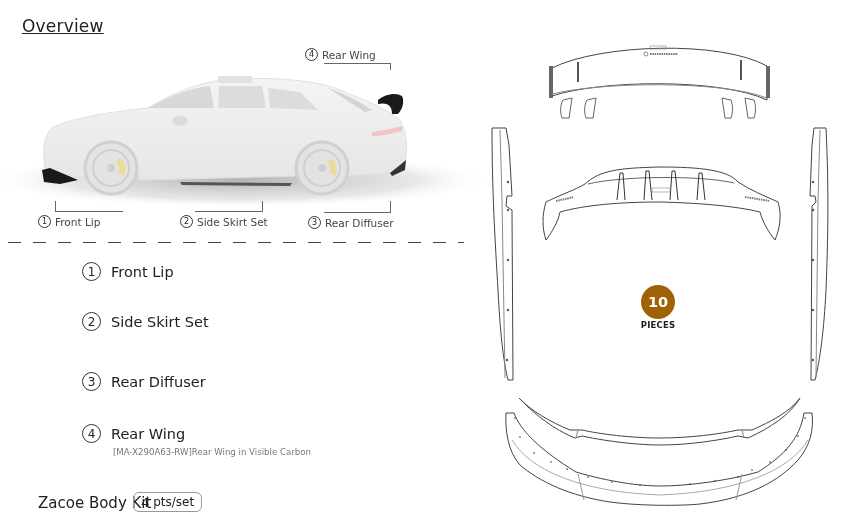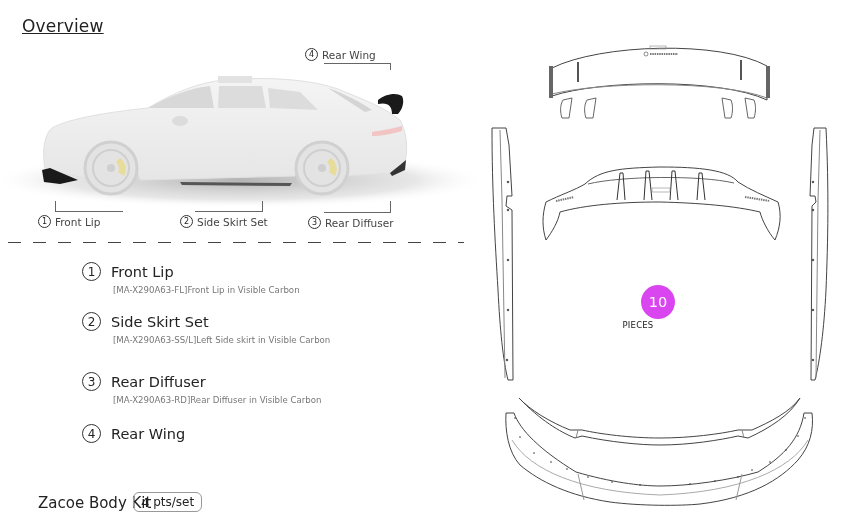--- a/index.html
+++ b/index.html
@@ -34,24 +34,24 @@
   .kit-label { left: 38px; top: 494px; font-size: 15px; color: #222; }
   .kit-badge {
     left: 133px; top: 492px; width: 69px; height: 20px; box-sizing: border-box;
     border: 1px solid #999; border-radius: 6px;
     display: flex; align-items: center; justify-content: center; gap: 4px;
     font-size: 13px; color: #222;
   }
   .kit-badge .unit { font-size: 12px; }
   .pieces-circle {
     left: 641px; top: 285px; width: 34px; height: 34px; border-radius: 50%;
-    background: #d946ef; color: #fff; font-weight: normal; font-size: 14.5px;
+    background: #a16207; color: #fff; font-weight: bold; font-size: 14.5px;
     display: flex; align-items: center; justify-content: center;
   }
-  .pieces-label { left: 606px; top: 320px; width: 64px; text-align: center; font-size: 8.5px; font-weight: normal; color: #222; letter-spacing: 0.2px; }
+  .pieces-label { left: 626px; top: 320px; width: 64px; text-align: center; font-size: 8.5px; font-weight: bold; color: #222; letter-spacing: 0.2px; }
   svg { position: absolute; overflow: visible; }
 </style>
 </head>
 <body>
 
 <div class="abs title">Overview</div>
 
 <svg style="left:0;top:0" width="470" height="240" viewBox="0 0 470 240">
   <defs>
     <radialGradient id="shadow" cx="50%" cy="50%" r="50%">
@@ -119,49 +119,45 @@
   <span>Rear Diffuser</span>
 </div>
 
 <div class="abs dashline"></div>
 
 <div class="abs item" style="top:262px;">
   <div class="item-head">
     <span class="bignum">1</span>
     <span class="item-title">Front Lip</span>
   </div>
-  <div class="item-desc">
-    <div>[MA-X290A63-FL]Front Lip in Visible Carbon</div>
-  </div>
 </div>
 
 <div class="abs item" style="top:312px;">
   <div class="item-head">
     <span class="bignum">2</span>
     <span class="item-title">Side Skirt Set</span>
   </div>
   <div class="item-desc">
-    <div>[MA-X290A63-SS/L]Left Side skirt in Visible Carbon</div>
   </div>
 </div>
 
 <div class="abs item" style="top:372px;">
   <div class="item-head">
     <span class="bignum">3</span>
     <span class="item-title">Rear Diffuser</span>
   </div>
-  <div class="item-desc">
-    <div>[MA-X290A63-RD]Rear Diffuser in Visible Carbon</div>
-  </div>
 </div>
 
 <div class="abs item" style="top:424px;">
   <div class="item-head">
     <span class="bignum">4</span>
     <span class="item-title">Rear Wing</span>
+  </div>
+  <div class="item-desc">
+    <div>[MA-X290A63-RW]Rear Wing in Visible Carbon</div>
   </div>
 </div>
 
 <div class="abs kit-label">Zacoe Body Kit</div>
 <div class="abs kit-badge">
   <span>4</span>
   <span class="unit">pts/set</span>
 </div>
 
 <svg style="left:0;top:0" width="860" height="517" viewBox="0 0 860 517" fill="none" stroke="#444" stroke-width="1">

